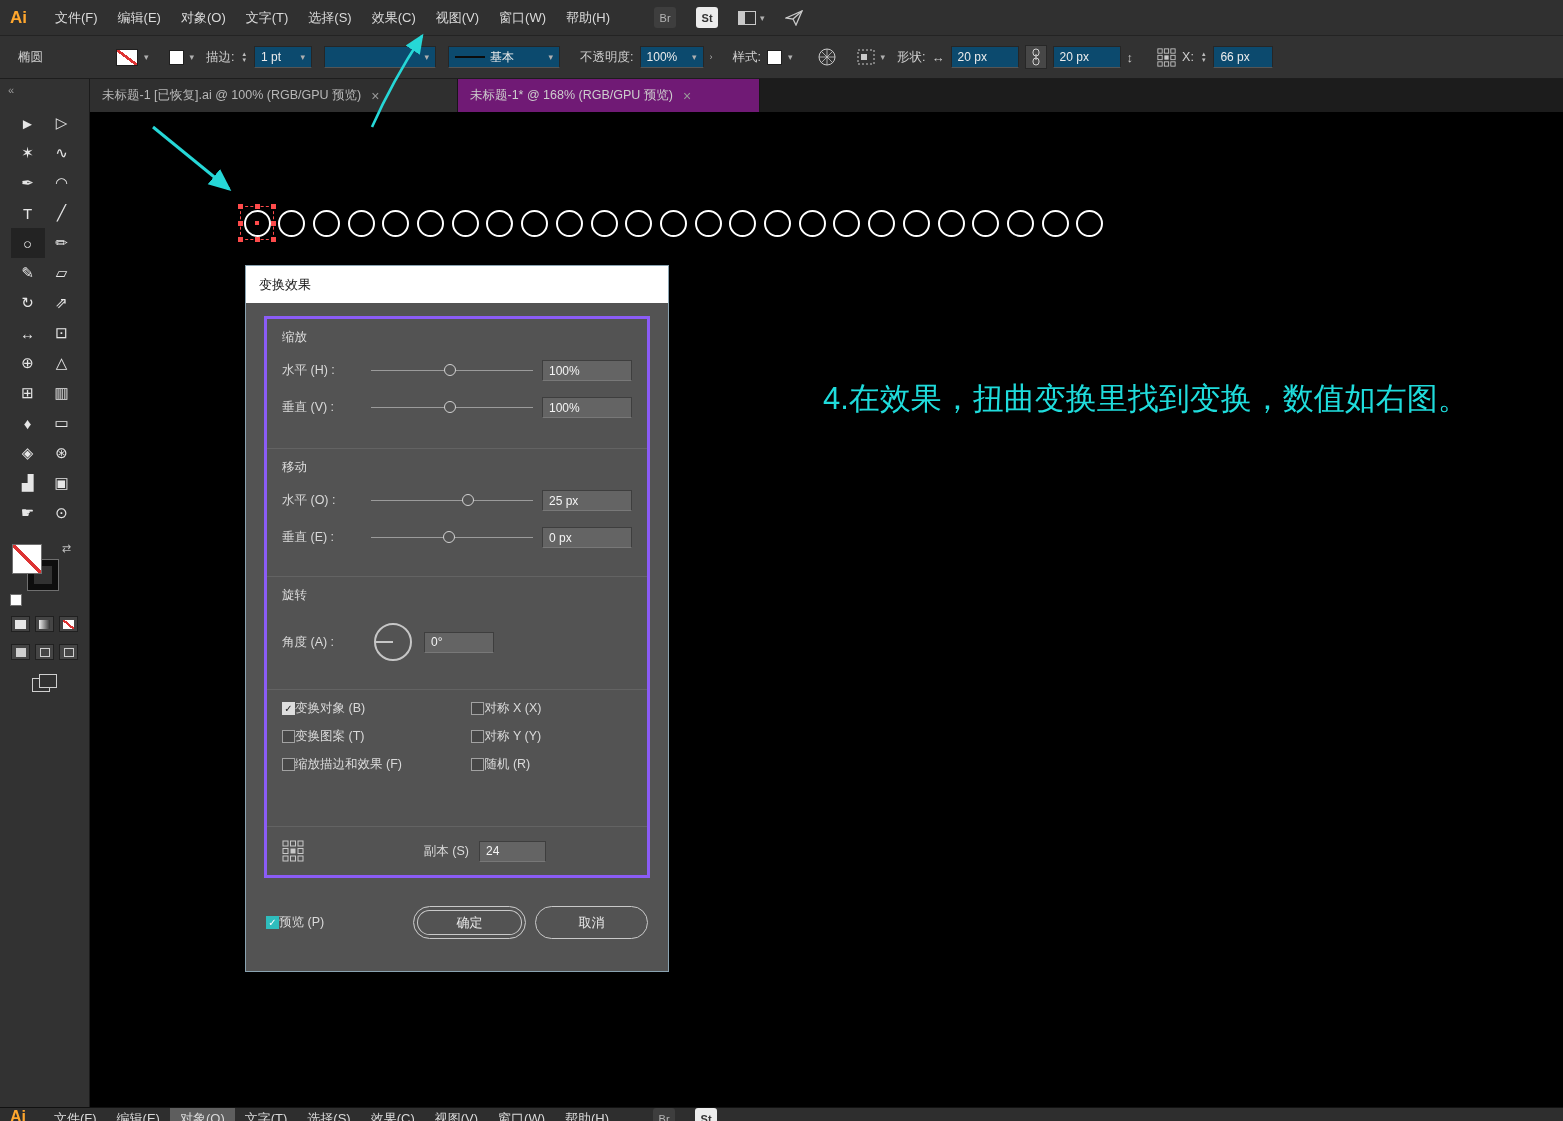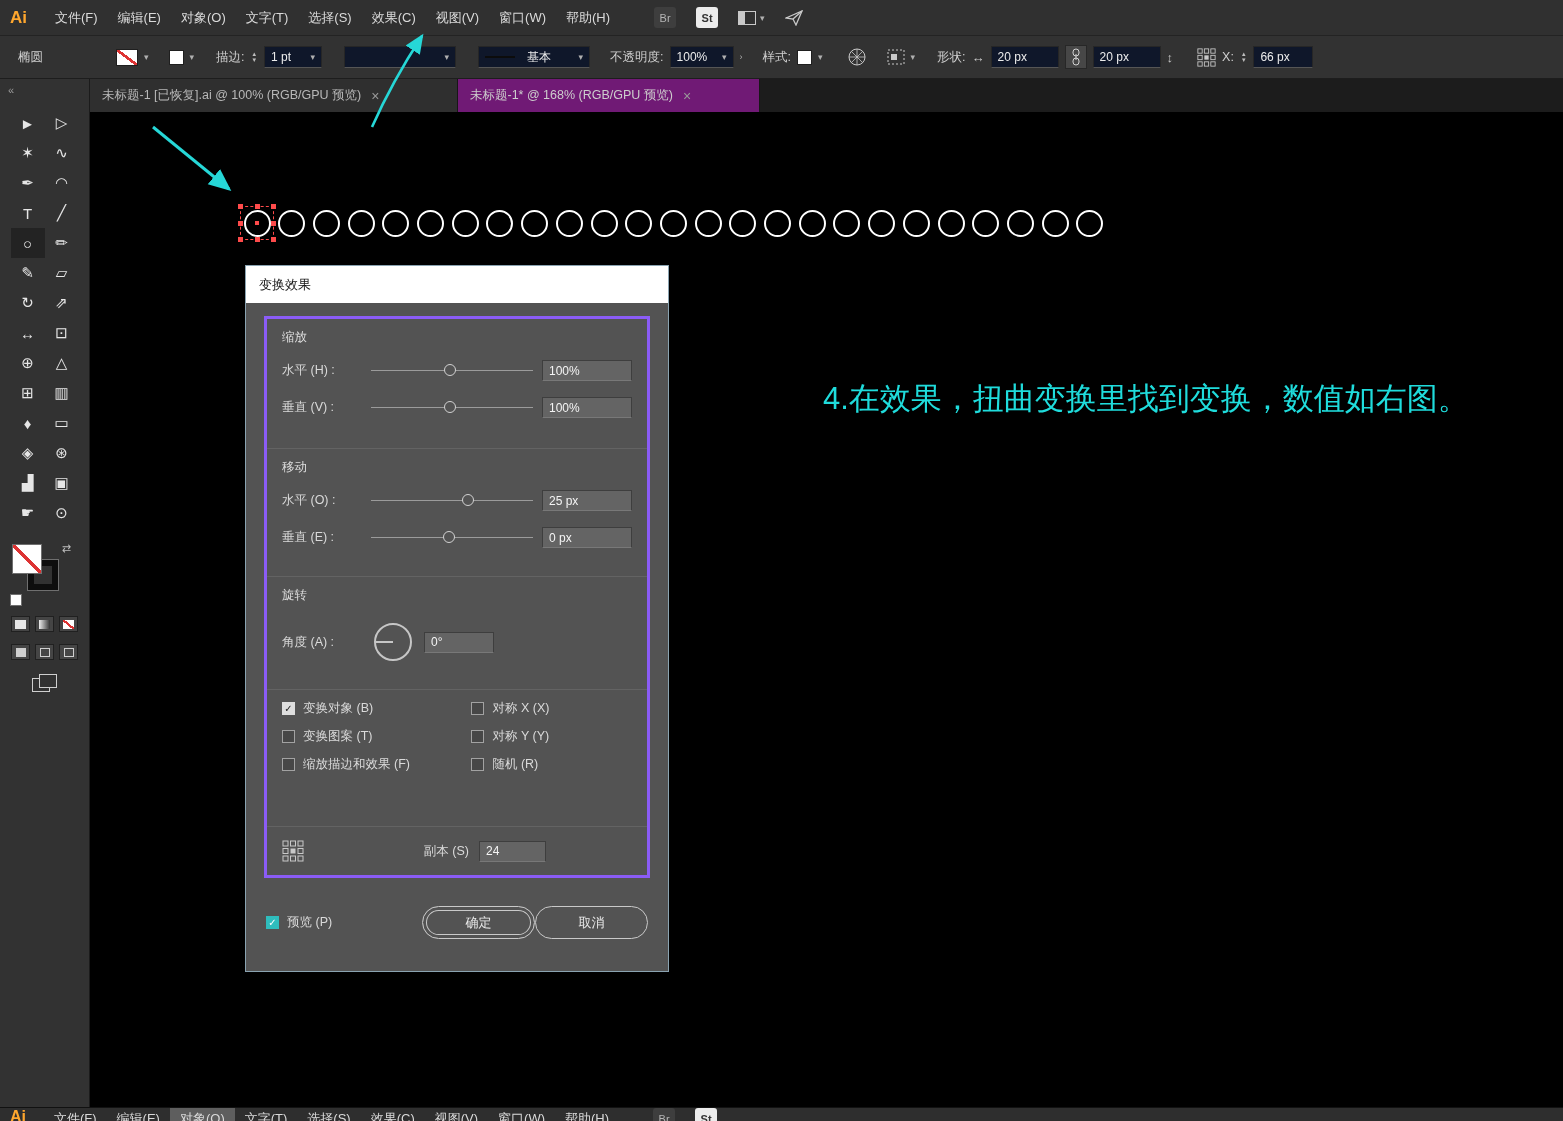--- a/index.html
+++ b/index.html
@@ -22,27 +22,27 @@
 .share-btn{display:flex;align-items:center}
 
 
 .controlbar{position:absolute;left:0;top:36px;right:0;height:43px;background:#323232;border-bottom:1px solid #1d1d1d;display:flex;align-items:center;font-size:12.5px;color:#cfcfcf;z-index:4;padding-left:18px;gap:6px}
 .cb-label{white-space:nowrap}
 .tool-name{width:58px;margin-right:34px}
 .swatch{width:22px;height:17px;border:1px solid #1f1f1f;background:#fff;display:inline-block}
 .none-swatch{background:linear-gradient(to top right,transparent 44%,#d33 44%,#d33 56%,transparent 56%),#fff}
 .swatch.mini{width:15px;height:15px;margin-left:14px}
 .stepper{display:flex;flex-direction:column;line-height:6px;font-size:7px;color:#bdbdbd;margin:0 2px}
-.field{height:22px;background:#0f172a;border:1px solid #262626;border-bottom-color:#555;display:inline-flex;align-items:center;gap:12px;padding:0 6px;color:#ececec;font-size:12px;white-space:nowrap}
+.field{height:22px;background:#0c4a6e;border:1px solid #262626;border-bottom-color:#555;display:inline-flex;align-items:center;gap:5px;padding:0 6px;color:#ececec;font-size:12px;white-space:nowrap}
 .field .chev{margin-left:auto}
 .w56{width:58px}.w62{width:64px}.w66{width:68px}.w60{width:60px}
 .w110{width:112px}.w112{width:112px}
 .dim{color:#8a8a8a}
 .line-swatch{width:30px;height:2px;background:#0c0c0c;display:inline-block}
-.ml14{margin-left:14px}.ml16{margin-left:16px}.ml18{margin-left:18px}
+.ml14{margin-left:14px}.ml16{margin-left:6px}.ml18{margin-left:18px}
 .cb-icon{display:inline-flex;align-items:center;justify-content:center}
 .dimarrow{color:#c9c9c9;font-size:13px}
 .linkbtn{width:22px;height:24px;background:#474747;border:1px solid #272727;display:inline-flex;align-items:center;justify-content:center}
 
 
 .toolpanel{position:absolute;left:0;top:79px;width:90px;bottom:14px;background:#323232;border-right:1px solid #1b1b1b;z-index:3}
 .collapse{color:#9c9c9c;font-size:11px;padding:5px 8px 0}
 .tools{display:grid;grid-template-columns:34px 34px;justify-content:center;margin-top:12px}
 .tool{height:30px;display:flex;align-items:center;justify-content:center;font-size:15px;color:#e6e6e6;cursor:default}
 .tool.active{background:#232323}
@@ -102,31 +102,31 @@
 .slider .track{position:absolute;left:0;right:0;top:6px;height:1px;background:#9b9b9b}
 .slider .thumb{position:absolute;top:0;width:12px;height:12px;border:1px solid #d2d2d2;border-radius:50%;background:#535353;transform:translateX(-6px)}
 .vbox{width:90px;height:21px;background:#646464;border:1px solid #3e3e3e;border-bottom-color:#787878;color:#f4f4f4;display:flex;align-items:center;padding:0 6px;font-size:12px}
 .rot-row{height:64px}
 .dial{width:38px;height:38px;border:2px solid #c6c6c6;border-radius:50%;position:relative;margin:0 12px}
 .dial::before{content:"";position:absolute;left:0;top:50%;width:50%;height:2px;margin-top:-1px;background:#c6c6c6}
 .vbox.small{width:70px}
 .optcols{display:flex;padding:2px 15px 0}
 .optcol{flex:1;display:flex;flex-direction:column;gap:11px}
 .optcol.left{flex:1.18}
-.chk{display:flex;align-items:center;gap:8px;cursor:default}
+.chk{display:flex;align-items:center;cursor:default}
 .chk .box{width:13px;height:13px;background:#474747;border:1px solid #a2a2a2;flex:none;display:flex;align-items:center;justify-content:center}
 .chk.checked .box{background:#dedede;border-color:#dedede;color:#1e1e1e;font-size:10px;font-weight:bold}
 .chk.checked .box::after{content:"✓"}
 .copies-row{display:flex;min-height:48px;padding:0 15px}
 .copies-right{margin-left:auto;display:flex;align-items:center;gap:10px;margin-right:86px}
 .vbox.copies{width:67px}
 .dlg-footer{display:flex;align-items:center;margin-top:28px;padding:0 2px}
 .chk.teal .box{background:#2fbdbd;border-color:#2fbdbd;color:#fff;font-size:10px;font-weight:bold}
 .chk.teal .box::after{content:"✓"}
-.btns{margin-left:auto;display:flex;}
+.btns{margin-left:auto;display:flex;gap:9px}
 .btn{width:113px;height:33px;border-radius:17px;border:1px solid #c9c9c9;background:#535353;color:#e9e9e9;display:flex;align-items:center;justify-content:center;font-size:13px;cursor:default}
 .btn-ok{box-shadow:inset 0 0 0 3px #535353,inset 0 0 0 4px #c9c9c9}
 
 
 .bottombar{position:absolute;left:0;bottom:0;right:0;height:14px;background:#2e2e2e;border-top:1px solid #111;overflow:hidden;display:flex;align-items:flex-start;z-index:6}
 .bottombar .ai-logo{font-size:16px;margin:0 18px 0 10px}
 .bottombar .menu-item{padding:2px 10px}
 </style>
 </head>
 <body>

